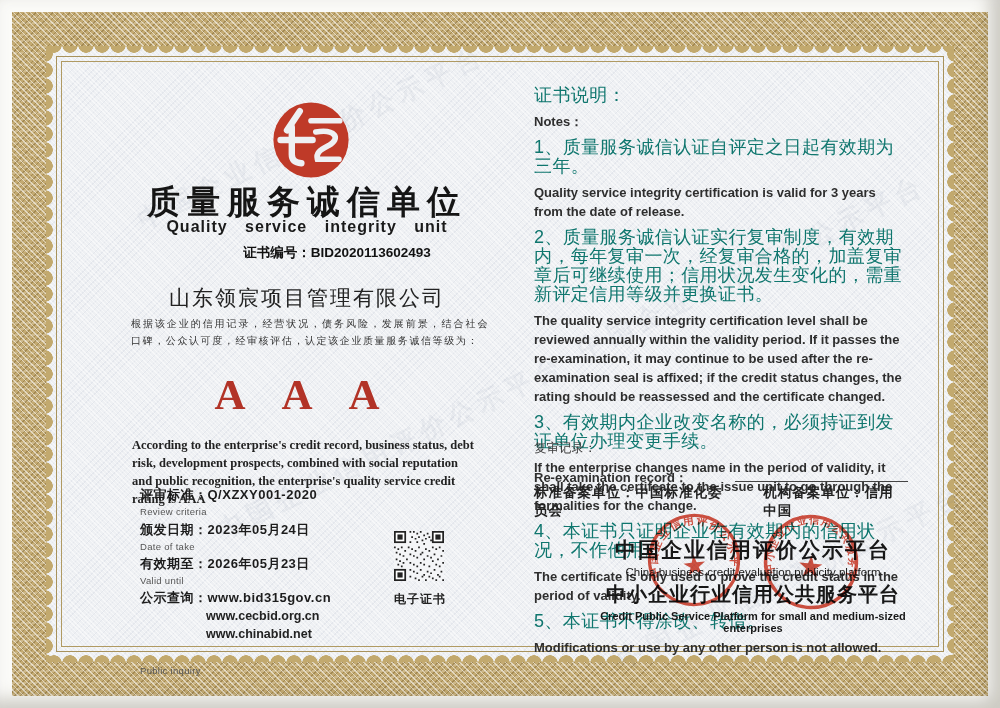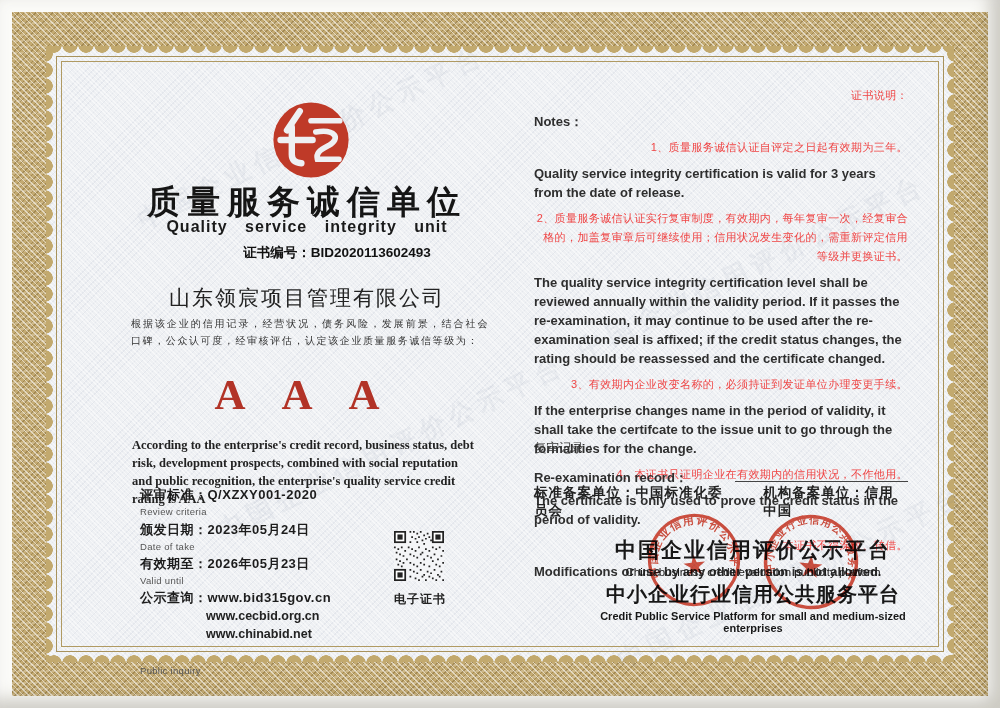--- a/index.html
+++ b/index.html
@@ -56,21 +56,21 @@
   .field{position:absolute;left:140px;}
   .field .row{font-size:13px;font-weight:bold;color:#1c1c1c;letter-spacing:.5px;}
   .field .sub{font-size:9.5px;color:#555;margin-top:2px;letter-spacing:.3px;}
   .field .url{font-size:12.5px;font-weight:bold;color:#222;margin-left:66px;line-height:18px;}
   .qr-wrap{position:absolute;left:392px;top:531px;width:54px;text-align:center;}
   .qr-label{font-size:12px;font-weight:bold;margin-top:6px;letter-spacing:1px;color:#222;text-align:right;}
 
   
   .notes{position:absolute;left:534px;top:86px;width:374px;}
   .notes p{margin:0 0 7px 0;}
-  .note-zh{font-size:11px;color:#ef4444;line-height:19px;letter-spacing:.4px;text-align:right;}
+  .note-zh{font-size:18px;color:#0f766e;line-height:19px;letter-spacing:.4px;}
   .note-en{font-size:13px;font-weight:bold;color:#2e2e2e;line-height:19px;}
   .reexam{position:absolute;left:534px;top:440px;width:374px;}
   .reexam .zh{font-size:12.5px;color:#3a3a3a;margin-bottom:10px;}
   .reexam .en{font-size:13px;font-weight:bold;color:#2e2e2e;display:flex;align-items:baseline;gap:43px;}
   .reexam .line{flex:1;border-bottom:1px solid #444;margin-left:4px;height:14px;}
   .filing{position:absolute;left:534px;top:484px;width:374px;display:flex;gap:32px;
       font-size:13.5px;font-weight:bold;letter-spacing:1px;color:#222;}
   .platforms{position:absolute;left:575px;top:536px;width:356px;text-align:center;color:#171717;}
   .platforms .p-zh1{font-size:21px;font-weight:bold;letter-spacing:2px;}
   .platforms .p-en1{font-size:11.5px;font-weight:normal;margin-top:2px;}

